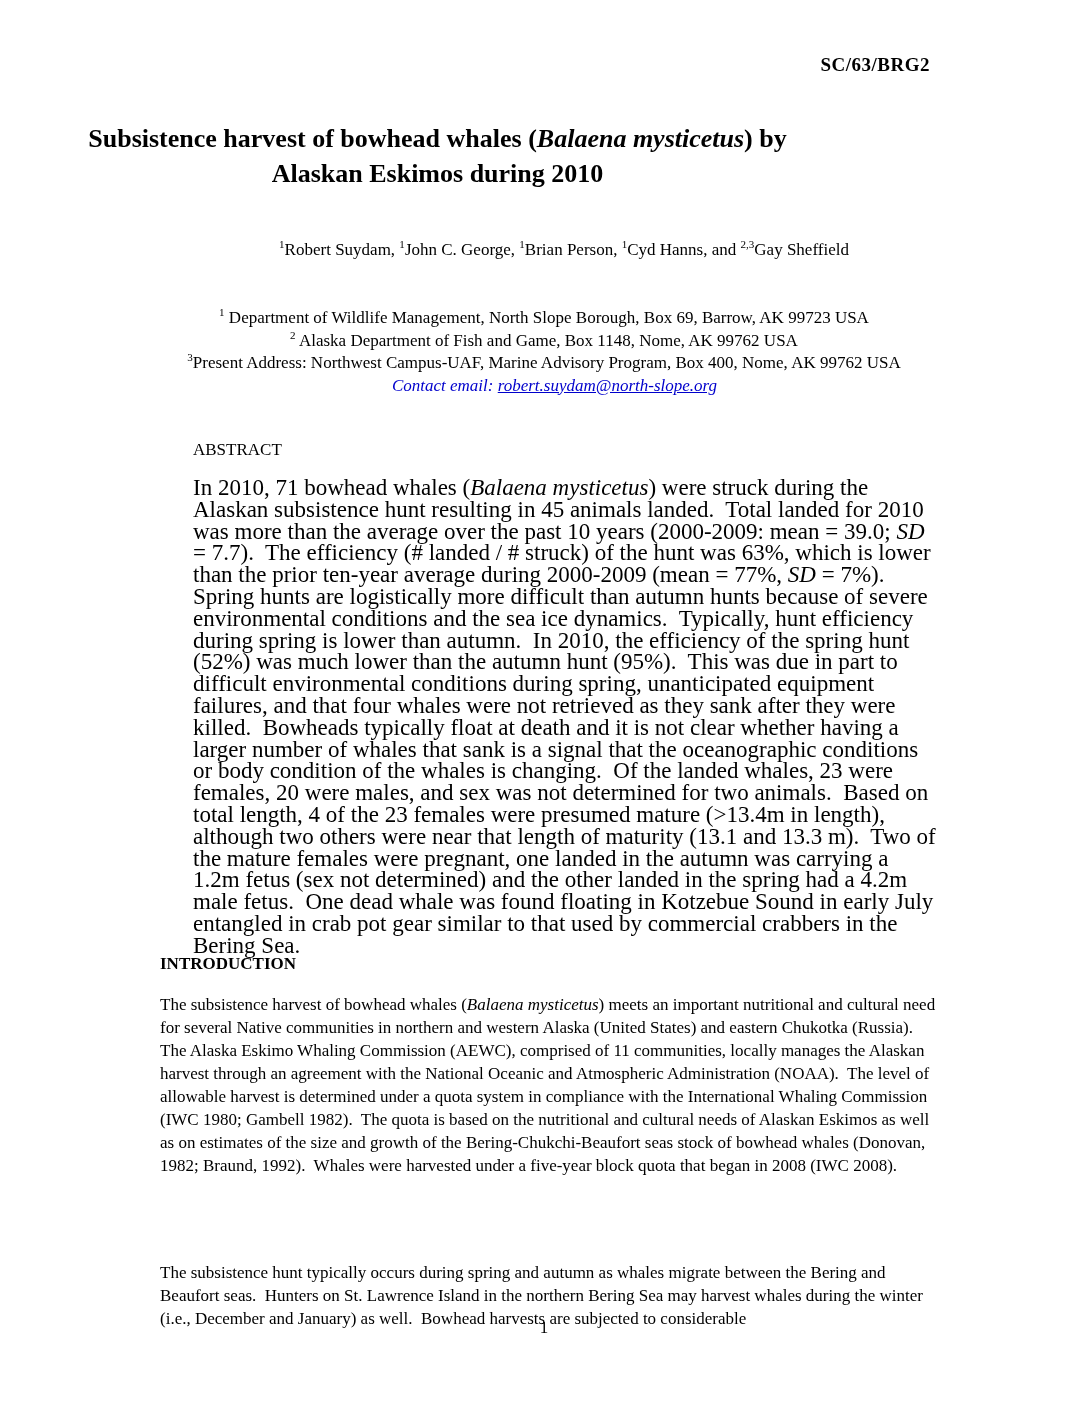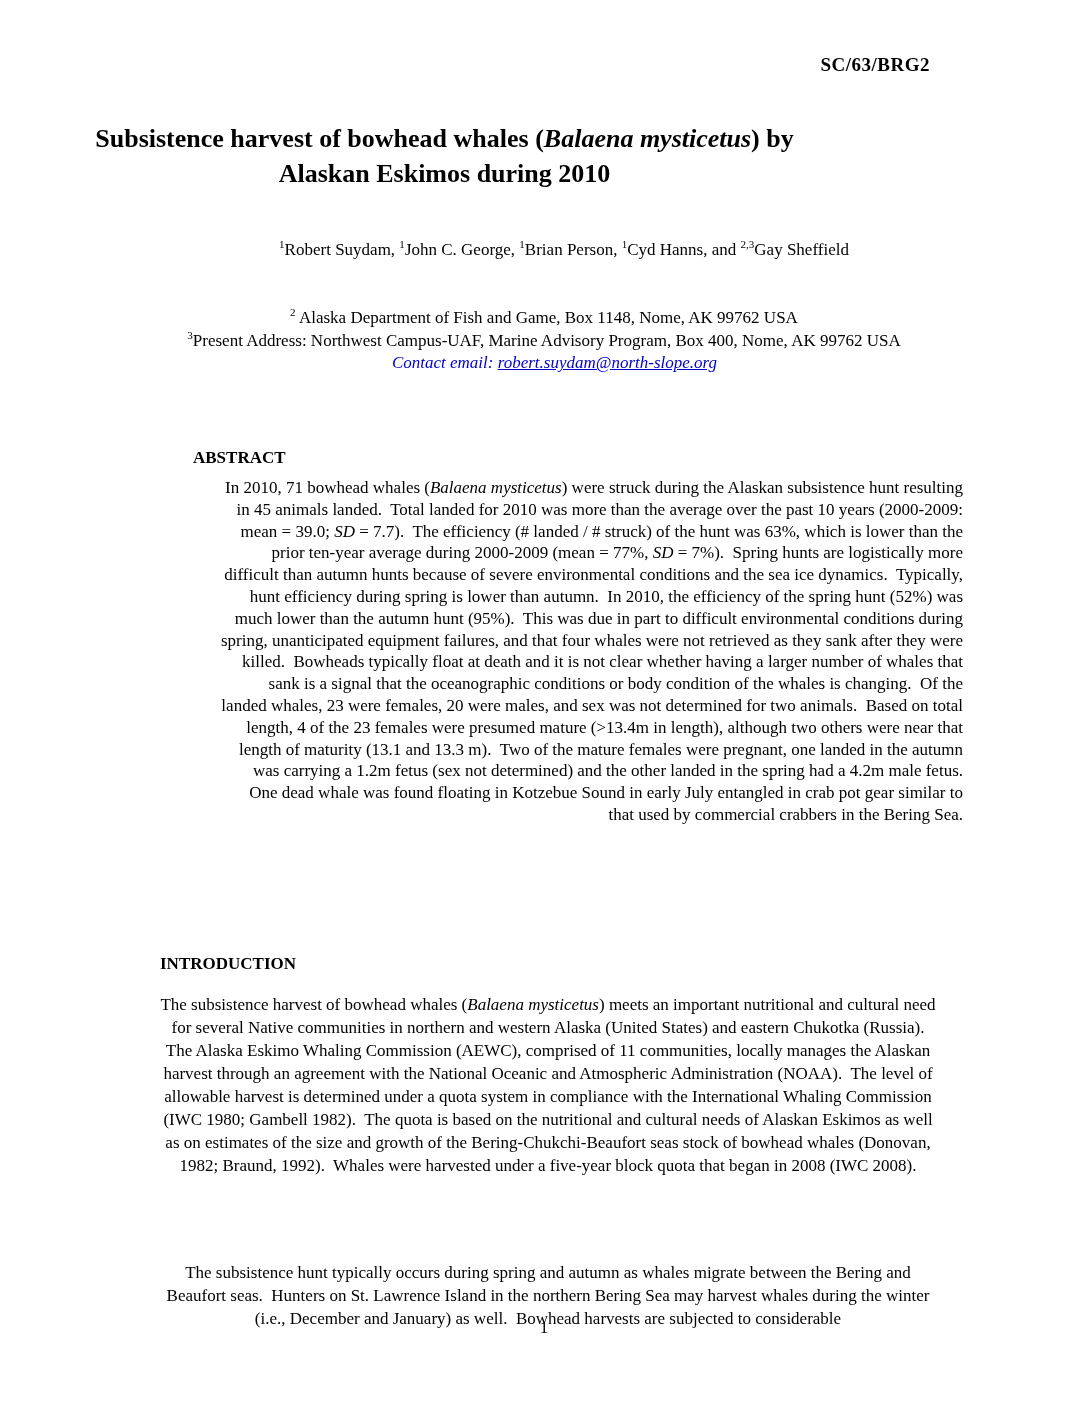--- a/index.html
+++ b/index.html
@@ -27,21 +27,20 @@
   .title {
     position: absolute;
     top: 121px;
     left: 0;
     width: 875px;
     margin: 0;
     text-align: center;
     font-size: 26px;
     font-weight: bold;
     line-height: 35px;
-    padding-left: 7px;
   }
   .authors {
     position: absolute;
     top: 240px;
     left: 0;
     width: 1088px;
     text-align: center;
     font-size: 17px;
     padding-left: 20px;
   }
@@ -65,33 +64,31 @@
     font-style: italic;
     text-decoration: underline;
     color: var(--link_blue, #0000cc);
     cursor: pointer;
   }
   .abstract-heading {
     position: absolute;
     top: 440px;
     left: 193px;
     font-size: 17px;
-    font-weight: bold;
-    margin-top: 8px;
+    font-weight: normal;
   }
   .abstract-body {
     position: absolute;
     top: 477px;
     left: 193px;
     width: 743px;
-    font-size: 17px;
+    font-size: 23px;
     line-height: 21.8px;
     white-space: pre-wrap;
-    text-align: right;
-    margin-left: 27px;
+    text-align: left;
   }
   .keywords {
     position: absolute;
     top: 871px;
     left: 193px;
     width: 743px;
     font-size: 17px;
     line-height: 22.5px;
     text-align: justify;
   }
@@ -102,21 +99,21 @@
     font-weight: bold;
   }
   .intro-heading { top: 954px; }
   .body-para {
     position: absolute;
     left: 160px;
     width: 776px;
     font-size: 17px;
     line-height: 23px;
     white-space: pre-wrap;
-    text-align: center;
+    text-align: left;
   }
   .intro-p1 { top: 993px; }
   .intro-p2 { top: 1232px; margin-top: 29px; }
   .page-number {
     position: absolute;
     top: 1318px;
     left: 0;
     width: 1088px;
     text-align: center;
     font-size: 17px;
@@ -135,20 +132,21 @@
   <div class="header-ref">SC/63/BRG2</div>
 
   <h1 class="title">
     <div><span>Subsistence harvest of bowhead whales (</span><span style="font-style: italic;">Balaena mysticetus</span><span>) by</span></div>
     <div><span>Alaskan Eskimos during 2010</span></div>
   </h1>
 
   <div class="authors"><sup>1</sup><span>Robert Suydam, </span><sup>1</sup><span>John C. George, </span><sup>1</sup><span>Brian Person, </span><sup>1</sup><span>Cyd Hanns, and </span><sup>2,3</sup><span>Gay Sheffield</span></div>
 
   <div class="affiliations">
+    <div><sup>1</sup><span> Department of Wildlife Management, North Slope Borough, Box 69, Barrow, AK 99723 USA</span></div>
     <div><sup>2</sup><span> Alaska Department of Fish and Game, Box 1148, Nome, AK 99762 USA</span></div>
     <div><sup>3</sup><span>Present Address: Northwest Campus-UAF, Marine Advisory Program, Box 400, Nome, AK 99762 USA</span></div>
     <div class="contact">
       <span class="contact-label">Contact email: </span><a class="email-link">robert.suydam@north-slope.org</a>
     </div>
   </div>
 
   <div class="abstract-heading">ABSTRACT</div>
 
   <div class="abstract-body"><span>In 2010, 71 bowhead whales (</span><span style="font-style: italic;">Balaena mysticetus</span><span>) were struck during the Alaskan subsistence hunt resulting in 45 animals landed.  Total landed for 2010 was more than the average over the past 10 years (2000-2009: mean = 39.0; </span><span style="font-style: italic;">SD</span><span> = 7.7).  The efficiency (# landed / # struck) of the hunt was 63%, which is lower than the prior ten-year average during 2000-2009 (mean = 77%, </span><span style="font-style: italic;">SD</span><span> = 7%).  Spring hunts are logistically more difficult than autumn hunts because of severe environmental conditions and the sea ice dynamics.  Typically, hunt efficiency during spring is lower than autumn.  In 2010, the efficiency of the spring hunt (52%) was much lower than the autumn hunt (95%).  This was due in part to difficult environmental conditions during spring, unanticipated equipment failures, and that four whales were not retrieved as they sank after they were killed.  Bowheads typically float at death and it is not clear whether having a larger number of whales that sank is a signal that the oceanographic conditions or body condition of the whales is changing.  Of the landed whales, 23 were females, 20 were males, and sex was not determined for two animals.  Based on total length, 4 of the 23 females were presumed mature (&gt;13.4m in length), although two others were near that length of maturity (13.1 and 13.3 m).  Two of the mature females were pregnant, one landed in the autumn was carrying a 1.2m fetus (sex not determined) and the other landed in the spring had a 4.2m male fetus.  One dead whale was found floating in Kotzebue Sound in early July entangled in crab pot gear similar to that used by commercial crabbers in the Bering Sea.</span></div>

